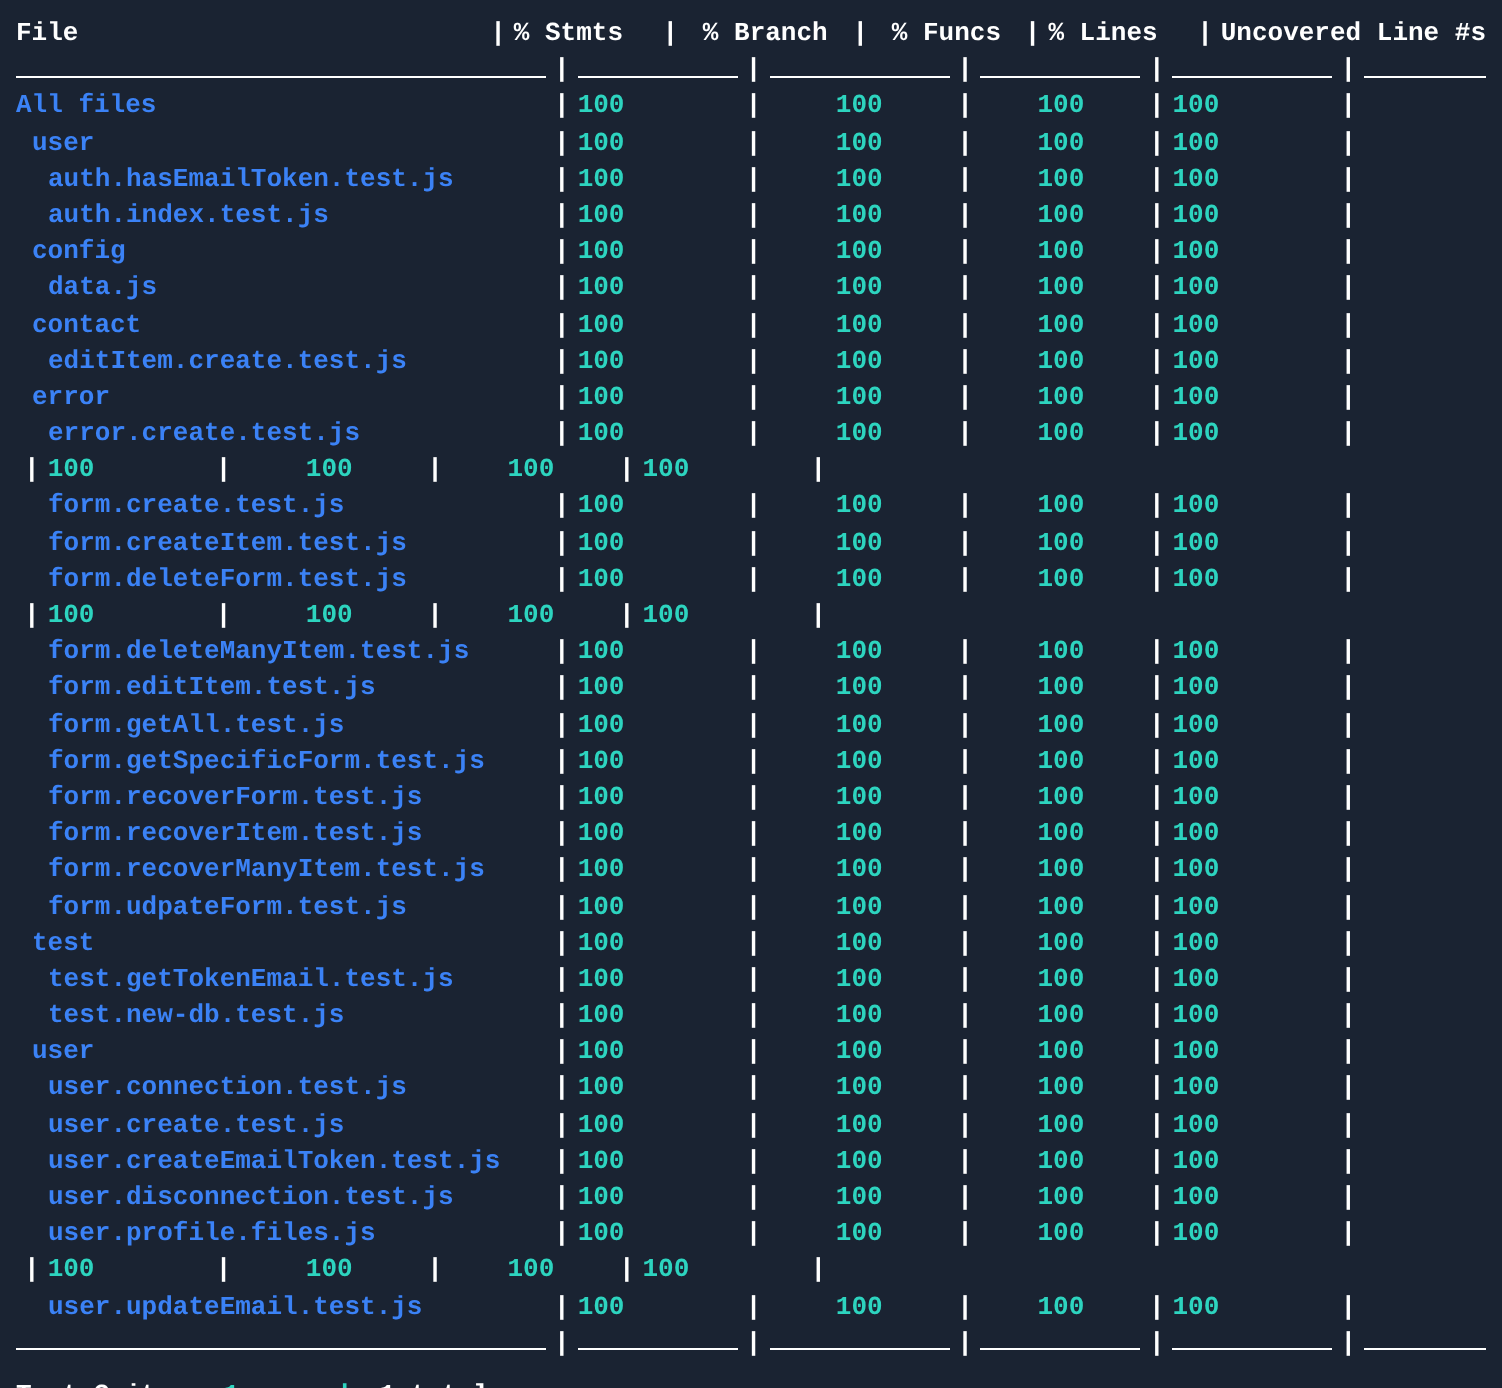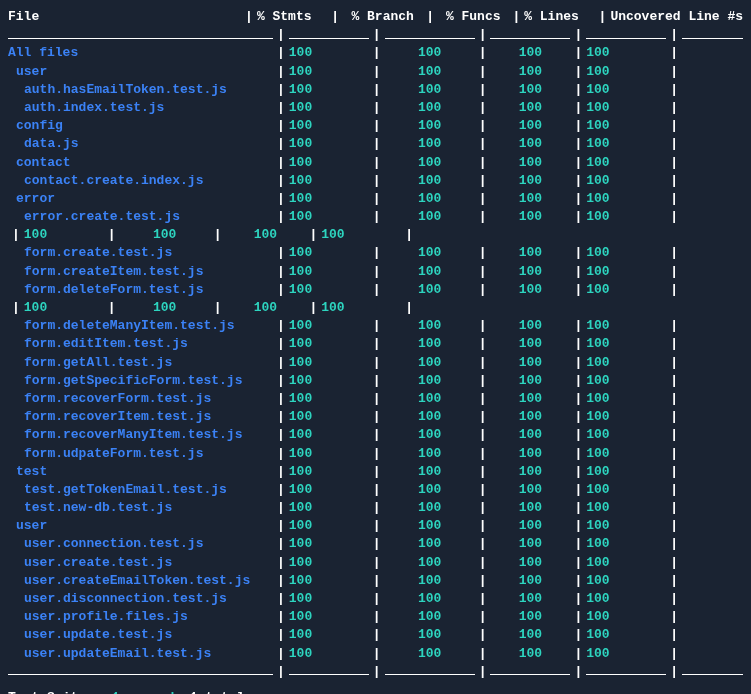--- a/index.html
+++ b/index.html
@@ -161,21 +161,21 @@
         <span class="pipe">|</span>
         <span class="col-branch metric">100</span>
         <span class="pipe">|</span>
         <span class="col-funcs metric">100</span>
         <span class="pipe">|</span>
         <span class="col-lines metric">100</span>
         <span class="pipe">|</span>
         <span class="col-uncovered"></span>
       </div>
       <div class="data-row">
-        <span class="col-file file-name indent-2">contact.create.index.js</span>
+        <span class="col-file file-name indent-2">editItem.create.test.js</span>
         <span class="pipe">|</span>
         <span class="col-stmts metric">100</span>
         <span class="pipe">|</span>
         <span class="col-branch metric">100</span>
         <span class="pipe">|</span>
         <span class="col-funcs metric">100</span>
         <span class="pipe">|</span>
         <span class="col-lines metric">100</span>
         <span class="pipe">|</span>
         <span class="col-uncovered"></span>
@@ -484,21 +484,20 @@
         <span class="pipe">|</span>
         <span class="col-branch metric">100</span>
         <span class="pipe">|</span>
         <span class="col-funcs metric">100</span>
         <span class="pipe">|</span>
         <span class="col-lines metric">100</span>
         <span class="pipe">|</span>
         <span class="col-uncovered"></span>
       </div>
       <div class="data-row">
-        <span class="col-file file-name indent-2">user.update.test.js</span>
         <span class="pipe">|</span>
         <span class="col-stmts metric">100</span>
         <span class="pipe">|</span>
         <span class="col-branch metric">100</span>
         <span class="pipe">|</span>
         <span class="col-funcs metric">100</span>
         <span class="pipe">|</span>
         <span class="col-lines metric">100</span>
         <span class="pipe">|</span>
         <span class="col-uncovered"></span>

